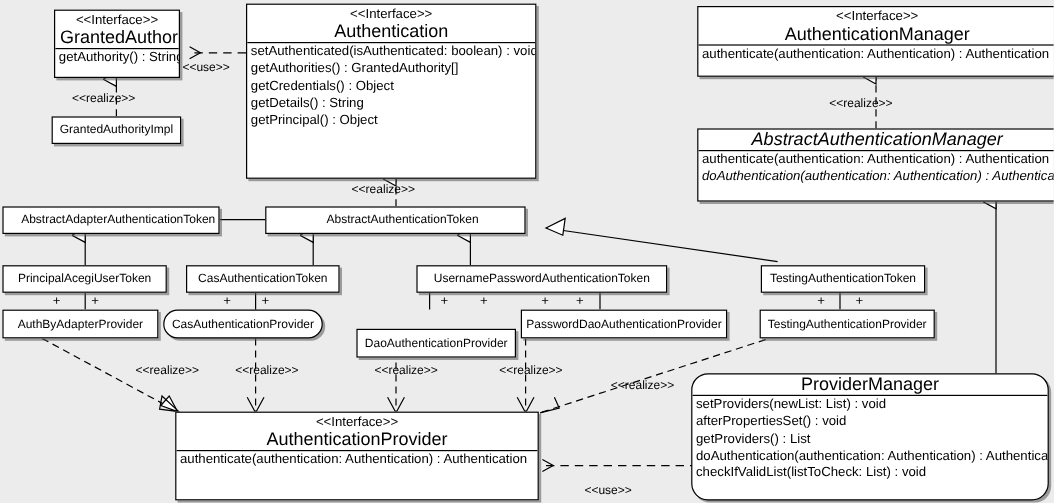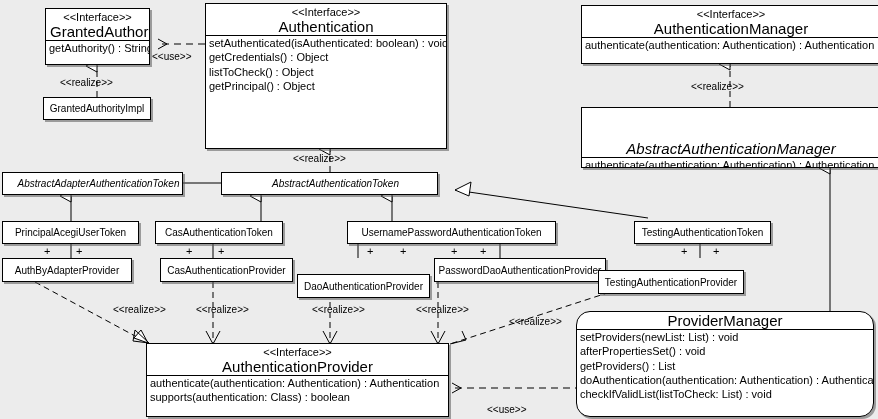--- a/index.html
+++ b/index.html
@@ -17,29 +17,29 @@
     position:absolute;
     background:#ffffff;
     border:1px solid #000;
     box-shadow:2px 2px 0 0 rgba(90,90,90,0.55);
     box-sizing:border-box;
     overflow:hidden;
   }
   .hdr{padding:1px 4px 1px 4px;text-align:center;}
   .hdr .stereo{font-size:11px;line-height:14px;color:#000;white-space:nowrap;}
   .hdr .nm{font-size:15px;line-height:15px;color:#000;white-space:nowrap;}
-  .hdr .nm.ital{font-style:italic;margin-top:32px;}
+  .hdr .nm.ital{font-style:italic;}
   .sep{border-top:1px solid #000;}
   .body{padding:0 0 0 3px;}
   .body .op{font-size:11px;line-height:14.3px;white-space:nowrap;color:#000;}
   .body .op.ital{font-style:italic;}
 
   .simple{display:flex;align-items:center;justify-content:center;}
   .simple .nm{font-size:10px;line-height:13px;white-space:nowrap;}
-  .simple .nm.ital{font-style:italic;padding-left:12px;}
+  .simple .nm.ital{padding-left:12px;}
 
   .lbl{
     position:absolute;
     font-size:10px;
     line-height:12px;
     color:#000;
     white-space:nowrap;
   }
   .plus{position:absolute;font-size:11px;line-height:11px;color:#000;}
 </style>
@@ -171,22 +171,23 @@
     <div class="nm">GrantedAuthorityImpl</div>
   </div>
 
   <div class="cls" style="left:205px;top:3px;width:242px;height:146px;">
     <div class="hdr">
       <div class="stereo">&lt;&lt;Interface&gt;&gt;</div>
       <div class="nm">Authentication</div>
     </div>
     <div class="sep body">
       <div class="op">setAuthenticated(isAuthenticated: boolean) : void</div>
+      <div class="op">getAuthorities() : GrantedAuthority[]</div>
       <div class="op">getCredentials() : Object</div>
-      <div class="op">listToCheck() : Object</div>
+      <div class="op">getDetails() : String</div>
       <div class="op">getPrincipal() : Object</div>
     </div>
   </div>
 
   <div class="cls" style="left:581px;top:5px;width:300px;height:59px;">
     <div class="hdr">
       <div class="stereo">&lt;&lt;Interface&gt;&gt;</div>
       <div class="nm">AuthenticationManager</div>
     </div>
     <div class="sep body">
@@ -225,44 +226,43 @@
   </div>
 
   <div class="cls simple" style="left:634px;top:221px;width:137px;height:23px;justify-content:center;">
     <div class="nm">TestingAuthenticationToken</div>
   </div>
 
   <div class="cls simple" style="left:2px;top:258px;width:130px;height:24px;">
     <div class="nm">AuthByAdapterProvider</div>
   </div>
 
-  <div class="cls simple" style="left:160px;top:258px;width:133px;height:24px;">
+  <div class="cls simple" style="left:136px;top:258px;width:133px;height:24px;border-radius:12px;">
     <div class="nm">CasAuthenticationProvider</div>
   </div>
 
   <div class="cls simple" style="left:297px;top:274px;width:133px;height:24px;">
     <div class="nm">DaoAuthenticationProvider</div>
   </div>
 
   <div class="cls simple" style="left:434px;top:258px;width:172px;height:24px;">
     <div class="nm">PasswordDaoAuthenticationProvider</div>
   </div>
 
-  <div class="cls simple" style="left:598px;top:258px;width:146px;height:24px;margin-top:12px;">
+  <div class="cls simple" style="left:633px;top:258px;width:146px;height:24px;">
     <div class="nm">TestingAuthenticationProvider</div>
   </div>
 
   <div class="cls" style="left:146px;top:343px;width:303px;height:74px;">
     <div class="hdr">
       <div class="stereo">&lt;&lt;Interface&gt;&gt;</div>
       <div class="nm">AuthenticationProvider</div>
     </div>
     <div class="sep body">
       <div class="op">authenticate(authentication: Authentication) : Authentication</div>
-      <div class="op">supports(authentication: Class) : boolean</div>
     </div>
   </div>
 
   <div class="cls" style="left:576px;top:311px;width:298px;height:106px;border-radius:14px;">
     <div class="hdr">
       <div class="nm">ProviderManager</div>
     </div>
     <div class="sep body">
       <div class="op">setProviders(newList: List) : void</div>
       <div class="op">afterPropertiesSet() : void</div>

